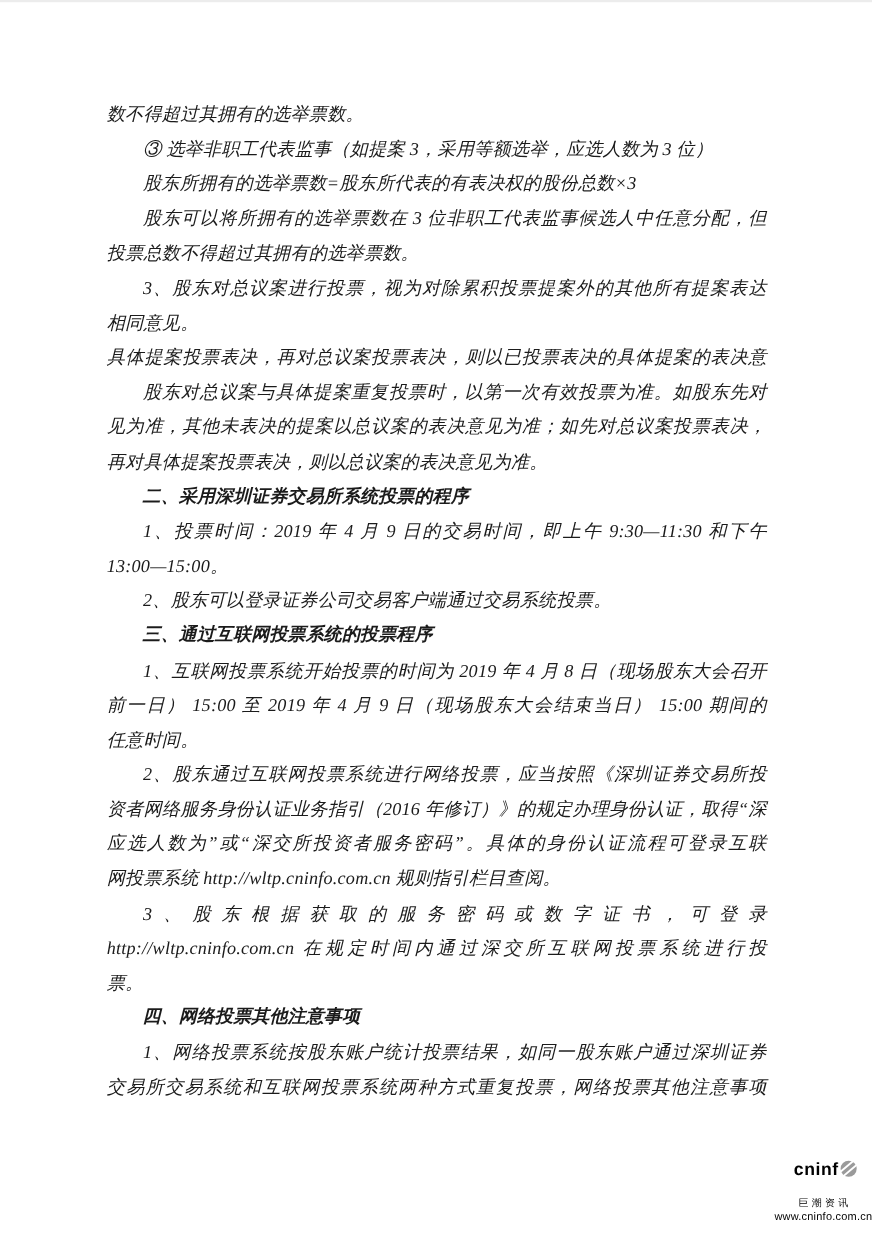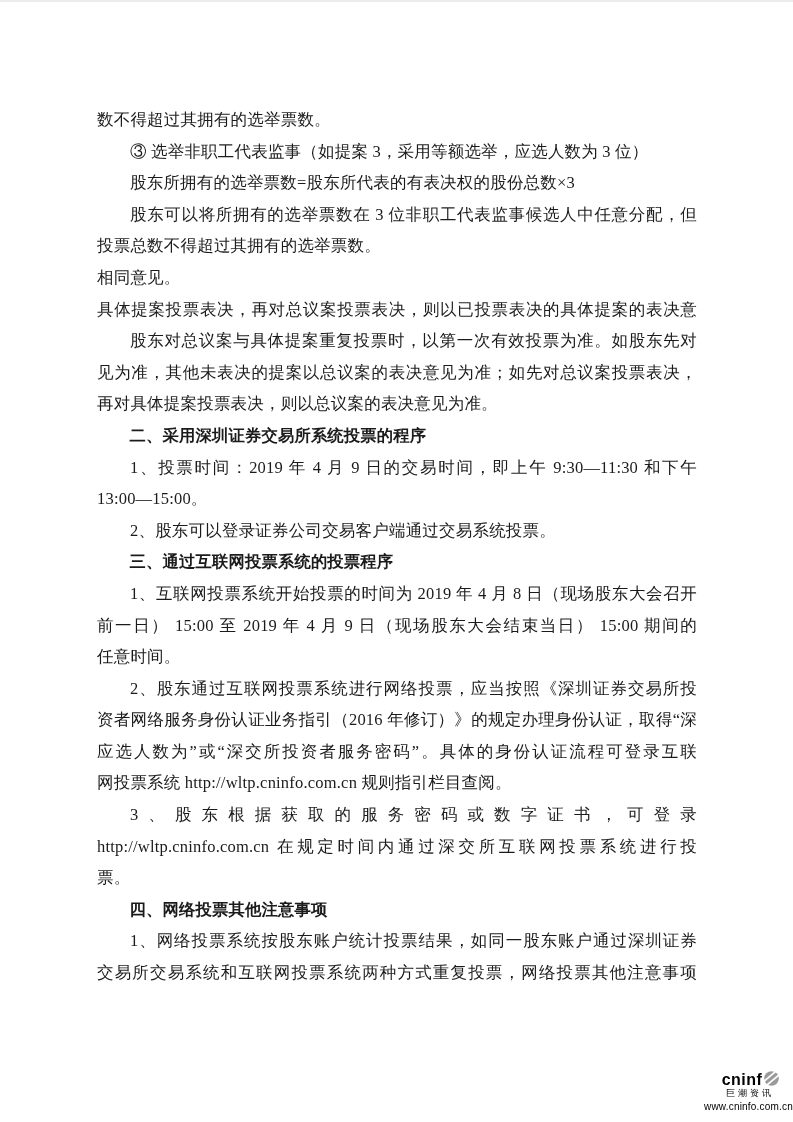--- a/index.html
+++ b/index.html
@@ -15,22 +15,23 @@
   .page::before {
     content: "";
     position: absolute;
     top: 0; left: 0; right: 0;
     height: 2px;
     background: #ececec;
   }
   .content {
     position: absolute;
     left: 97px;
-    top: 104px;
+    top: 88px;
     width: 600px;
+    font-style: italic;
   }
   .ln {
     font-size: 16.5px;
     line-height: 31.6px;
     height: 31.6px;
     white-space: nowrap;
     letter-spacing: 0.2px;
   }
   .ind { text-indent: 2em; }
   .j {
@@ -63,41 +64,42 @@
   .logo-brand {
     font-weight: bold;
     font-size: 16px;
     letter-spacing: 0.5px;
   }
   .logo-icon { display: inline-flex; margin-top: -2px; }
   .logo-sub {
     text-align: center;
     font-size: 9px;
     letter-spacing: 3px;
-    margin-top: 1px;
+    margin-top: 17px;
     padding-left: 6px;
   }
   .logo-url {
     text-align: center;
     font-size: 10px;
     margin-top: 2px;
     letter-spacing: 0.2px;
   }
 </style>
 </head>
 <body>
 
 <div class="page">
 
   <div class="content">
     <div class="ln">数不得超过其拥有的选举票数。</div>
     <div class="ln ind">③ 选举非职工代表监事（如提案 3，采用等额选举，应选人数为 3 位）</div>
     <div class="ln ind">股东所拥有的选举票数=股东所代表的有表决权的股份总数×3</div>
     <div class="ln ind j">股东可以将所拥有的选举票数在 3 位非职工代表监事候选人中任意分配，但</div>
     <div class="ln">投票总数不得超过其拥有的选举票数。</div>
+    <div class="ln ind j">3、股东对总议案进行投票，视为对除累积投票提案外的其他所有提案表达</div>
     <div class="ln">相同意见。</div>
     <div class="ln j">具体提案投票表决，再对总议案投票表决，则以已投票表决的具体提案的表决意</div>
     <div class="ln ind j">股东对总议案与具体提案重复投票时，以第一次有效投票为准。如股东先对</div>
     <div class="ln j">见为准，其他未表决的提案以总议案的表决意见为准；如先对总议案投票表决，</div>
     <div class="ln">再对具体提案投票表决，则以总议案的表决意见为准。</div>
     <div class="ln heading">二、采用深圳证券交易所系统投票的程序</div>
     <div class="ln ind j">1、投票时间：2019 年 4 月 9 日的交易时间，即上午 9:30—11:30 和下午</div>
     <div class="ln">13:00—15:00。</div>
     <div class="ln ind">2、股东可以登录证券公司交易客户端通过交易系统投票。</div>
     <div class="ln heading">三、通过互联网投票系统的投票程序</div>

